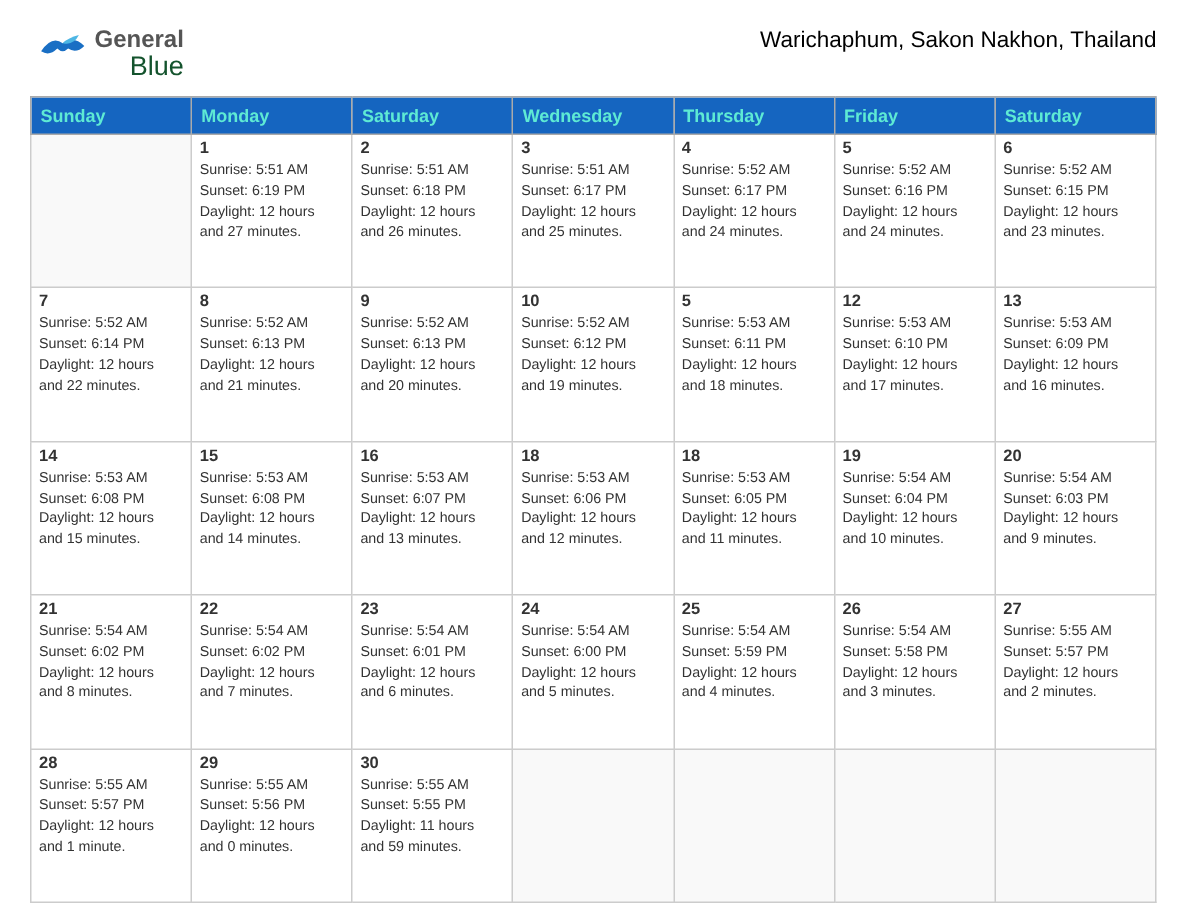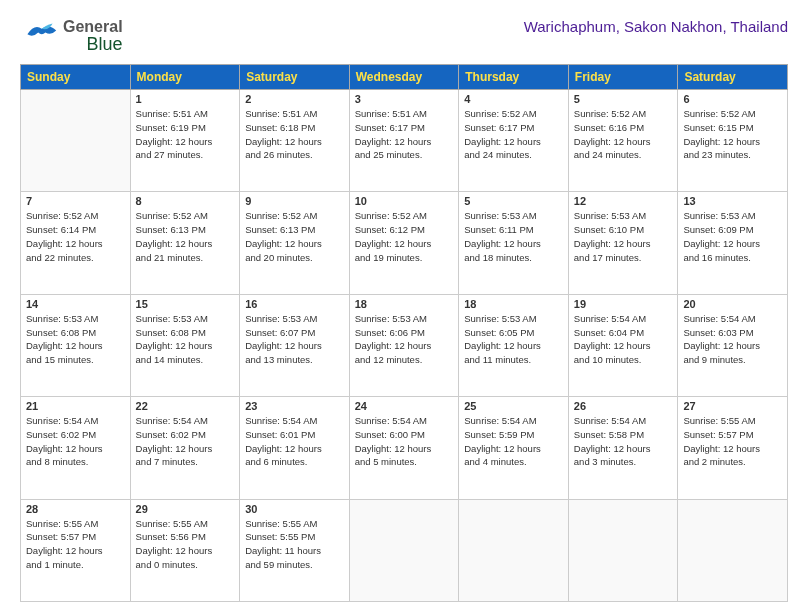--- a/index.html
+++ b/index.html
@@ -6,51 +6,51 @@
     body {
       width: 792px;
       height: 612px;
       font-family: Arial, sans-serif;
       background: #fff;
       overflow: hidden;
     }
     .page {
       width: 792px;
       height: 612px;
-      padding: 18px 4px 10px 20px;
+      padding: 18px 21px 10px 20px;
       display: flex;
       flex-direction: column;
     }
     .header {
       display: flex;
       justify-content: space-between;
       align-items: flex-start;
       margin-bottom: 10px;
     }
     .title-block {
       text-align: right;
     }
     .month-title {
       font-size: 32px;
       font-weight: bold;
       color: #333;
     }
     .subtitle {
       font-size: 15px;
-      color: #4c1d95;
+      color: #000000;
     }
     .calendar {
       width: 100%;
       border-collapse: collapse;
       flex: 1;
       table-layout: fixed;
     }
     .calendar th {
       background-color: #1565c0;
-      color: #fde047;
+      color: #5eead4;
       text-align: left;
       padding: 5px 6px;
       font-size: 12px;
       border: 1px solid #aaa;
     }
     .calendar td {
       vertical-align: top;
       border: 1px solid #ccc;
       padding: 3px 5px;
       font-size: 9.5px;

